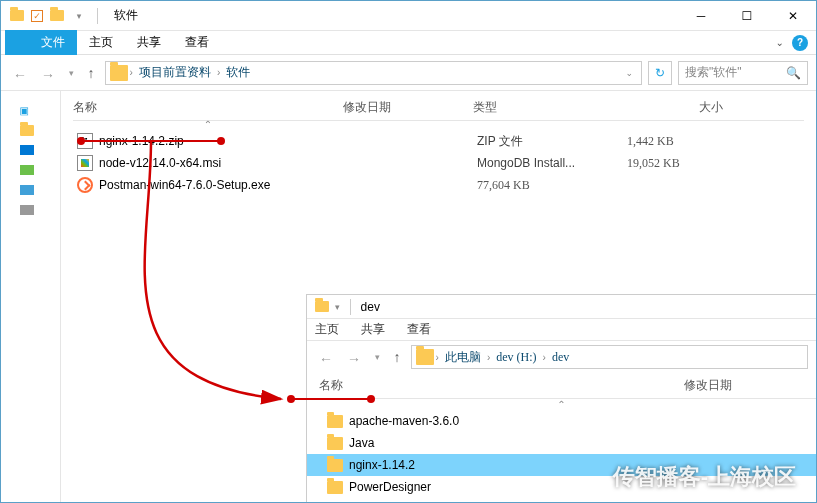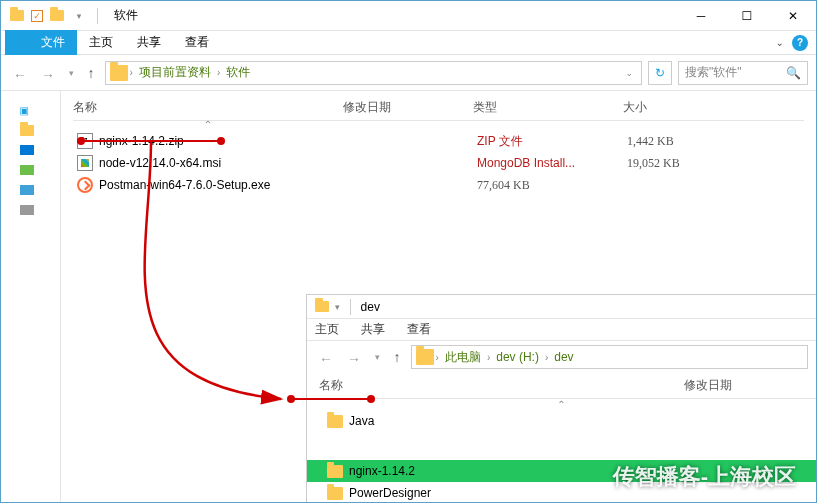--- a/index.html
+++ b/index.html
@@ -16,59 +16,59 @@
 .rtab.active { background:#1ba1e2; color:#fff;padding-left:36px; }
 .ribbon-right { margin-left:auto; display:flex; align-items:center; gap:8px; padding-right:8px; }
 .chev-down { color:#555; font-size:10px; }
 .help-icon { width:16px; height:16px; border-radius:50%; background:#1ba1e2; color:#fff; display:flex; align-items:center; justify-content:center; font-size:10px; font-weight:bold; }
 .nav-row { height:36px; display:flex; align-items:center; padding:0 8px; gap:6px; border-bottom:1px solid #e5e5e5; }
 .nav-arrow { color:#999; font-size:14px; padding:2px 4px; }
 .nav-arrow.en { color:#555; }
 .crumb-box { flex:1; height:24px; border:1px solid #ccc; display:flex; align-items:center; padding:0 4px; gap:2px; }
 .folder-icon-sm { width:18px; height:16px; background:#fcc954; border-radius:1px; position:relative; }
 .folder-icon-sm::before { content:""; position:absolute; top:-3px; left:0; width:8px; height:3px; background:#fcc954; border-radius:1px 1px 0 0; }
-.crumb { padding:2px 4px; color:#4d7c0f; }
+.crumb { padding:2px 4px; color:#0c4a6e;font-family:Liberation Serif, serif; }
 .crumb-sep { color:#888; font-size:10px; }
 .refresh-btn { width:24px; height:24px; border:1px solid #ccc; display:flex; align-items:center; justify-content:center; color:#1ba1e2; }
 .search-box { width:130px; height:24px; border:1px solid #ccc; display:flex; align-items:center; padding:0 6px; color:#888; gap:4px; }
 .content { display:flex; height:calc(100% - 90px); }
 .nav-pane { width:60px; border-right:1px solid #e5e5e5; padding:6px 4px; }
 .nav-item { width:22px; height:14px; margin:6px auto; display:flex; align-items:center; }
 .main-pane { flex:1; padding:8px 12px; position:relative; }
 .cols-hdr { display:flex; border-bottom:1px solid #e5e5e5; padding-bottom:4px; color:#555; }
 .col-name { width:270px; }
 .col-date { width:130px; }
 .col-type { width:150px; }
-.col-size { width:100px; text-align:left; }
+.col-size { width:100px; text-align:right; }
 .sort-ind { text-align:center; color:#888; font-size:10px; margin-top:-2px; }
 .file-row { display:flex; align-items:center; height:22px; padding-left:4px; }
 .fi { width:16px; height:16px; margin-right:6px; position:relative; }
 .fi-zip { background:#fff; border:1px solid #888; }
 .fi-zip::after { content:"7z"; position:absolute; font-size:7px; font-weight:bold; left:2px; top:2px; }
 .fi-msi { background:#fff; border:1px solid #888; }
 .fi-msi::after { content:""; position:absolute; inset:3px; background:linear-gradient(45deg,#f25022,#7fba00,#00a4ef,#ffb900); }
 .fi-exe { border:2px solid #ff6c37; border-radius:50%; }
 .fi-exe::after { content:""; position:absolute; width:5px; height:5px; border-right:2px solid #ff6c37; border-top:2px solid #ff6c37; transform:rotate(45deg); left:3px; top:3px; }
 .fname { width:248px; color:#000; }
 .fdate { width:130px; color:#555; }
-.ftype { width:150px; color:#b91c1c; }
+.ftype { width:150px; color:#404040; }
 .fsize { width:100px; color:#555;font-family:Liberation Serif, serif; }
 
 .win2 { position:absolute; left:245px; top:203px; right:0; bottom:0; background:#fff; border-top:1px solid #ccc; border-left:1px solid #ccc; }
 .w2-title { height:24px; display:flex; align-items:center; padding:0 8px; gap:6px; border-bottom:1px solid #e5e5e5; }
 .w2-tabs { height:22px; display:flex; align-items:center; padding-left:8px; gap:22px; border-bottom:1px solid #e5e5e5; }
 .w2-tab { color:#333; }
 .w2-nav { height:32px; display:flex; align-items:center; padding:0 8px; gap:6px; }
 .w2-hdr { display:flex; padding:4px 12px; border-bottom:1px solid #e5e5e5; color:#555; }
 .w2-col-name { flex:1; }
 .w2-col-date { width:120px; }
 .w2-sort { text-align:center; color:#888; font-size:10px; }
 .w2-list { }
 .w2-row { display:flex; align-items:center; height:22px; padding-left:20px; }
-.w2-row.sel { background:#22c55e;margin-top:28px; }
+.w2-row.sel { background:#7dd3fc; }
 .w2-row .folder-icon-sm { width:16px; height:13px; margin-right:6px; }
 .w2-row .folder-icon-sm::before { width:7px; height:3px; top:-3px; }
 .watermark { position:absolute; right:20px; bottom:10px; color:rgba(255,255,255,0.9); font-size:22px; font-weight:bold; text-shadow:0 0 4px rgba(0,0,0,0.6); z-index:50; }
 svg.arrow { position:absolute; left:0; top:0; pointer-events:none; z-index:40; }
 </style>
 </head>
 <body>
 
 <div class="titlebar">
   <div class="tb-left">
@@ -201,20 +201,24 @@
         </div>
       </div>
       <div class="w2-hdr">
         <div class="w2-col-name">名称</div>
         <div class="w2-col-date">修改日期</div>
       </div>
       <div class="w2-sort">⌃</div>
       <div class="w2-list" id="folder-rows">
           <div class="w2-row">
             <span class="folder-icon-sm"></span>
+            <span>apache-maven-3.6.0</span>
+          </div>
+          <div class="w2-row">
+            <span class="folder-icon-sm"></span>
             <span>Java</span>
           </div>
           <div class="w2-row sel">
             <span class="folder-icon-sm"></span>
             <span>nginx-1.14.2</span>
           </div>
           <div class="w2-row">
             <span class="folder-icon-sm"></span>
             <span>PowerDesigner</span>
           </div>

